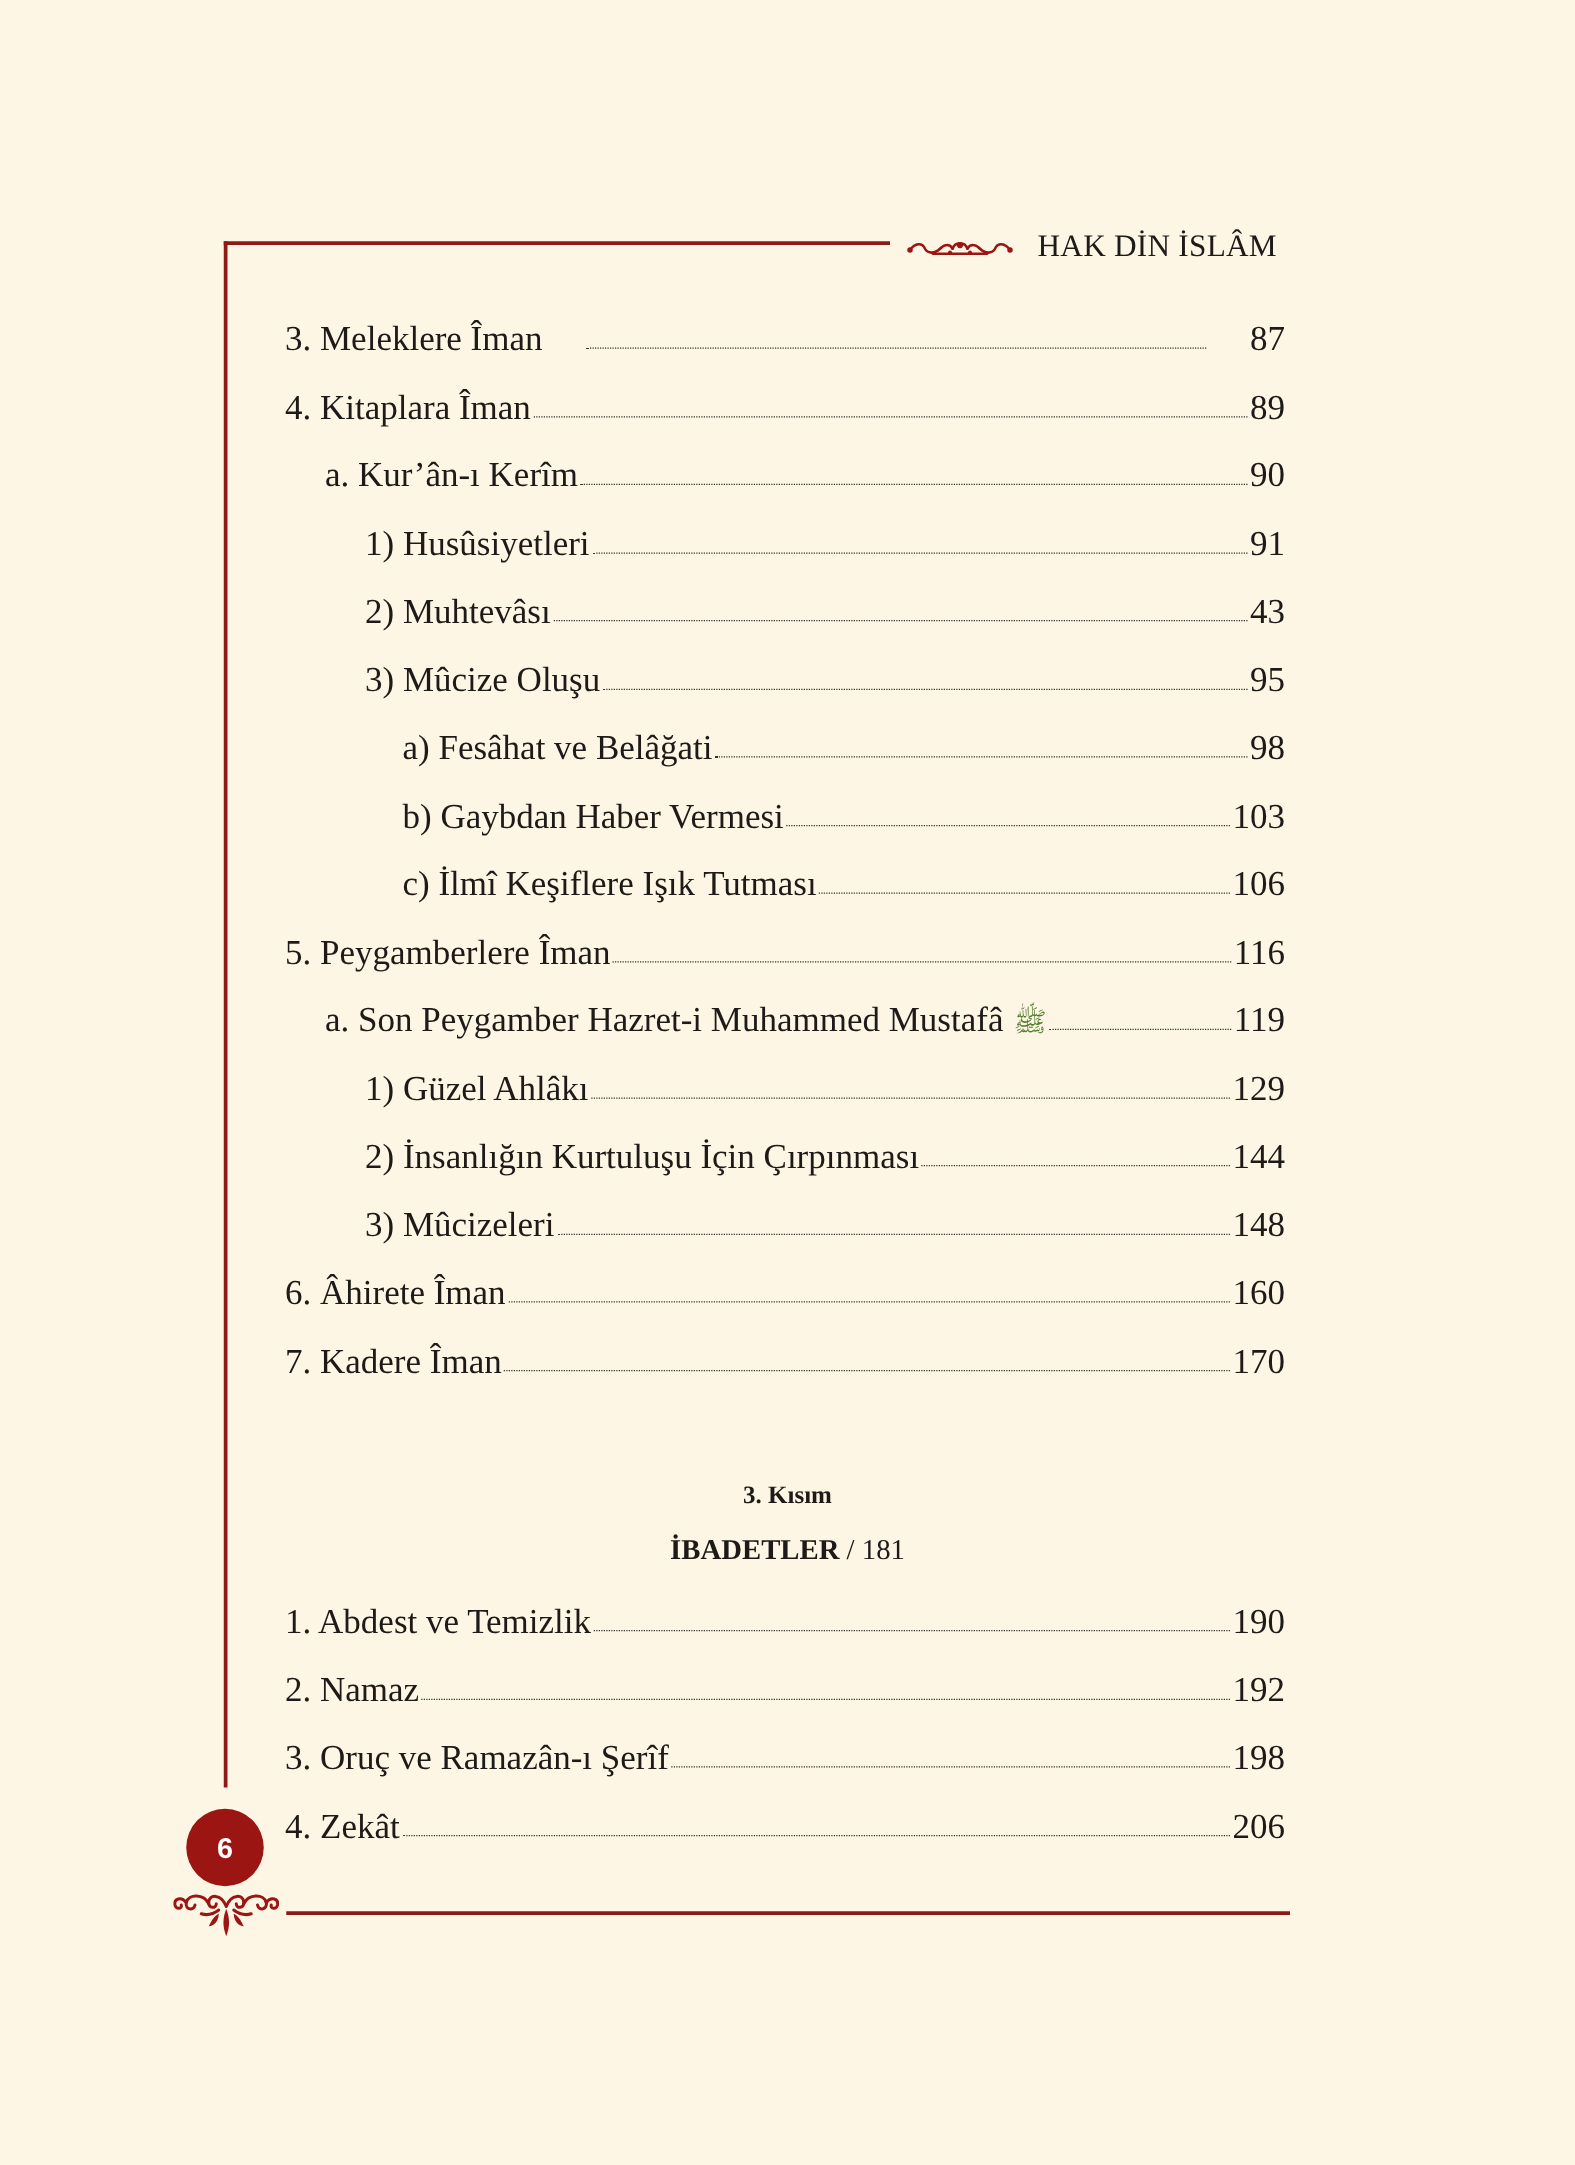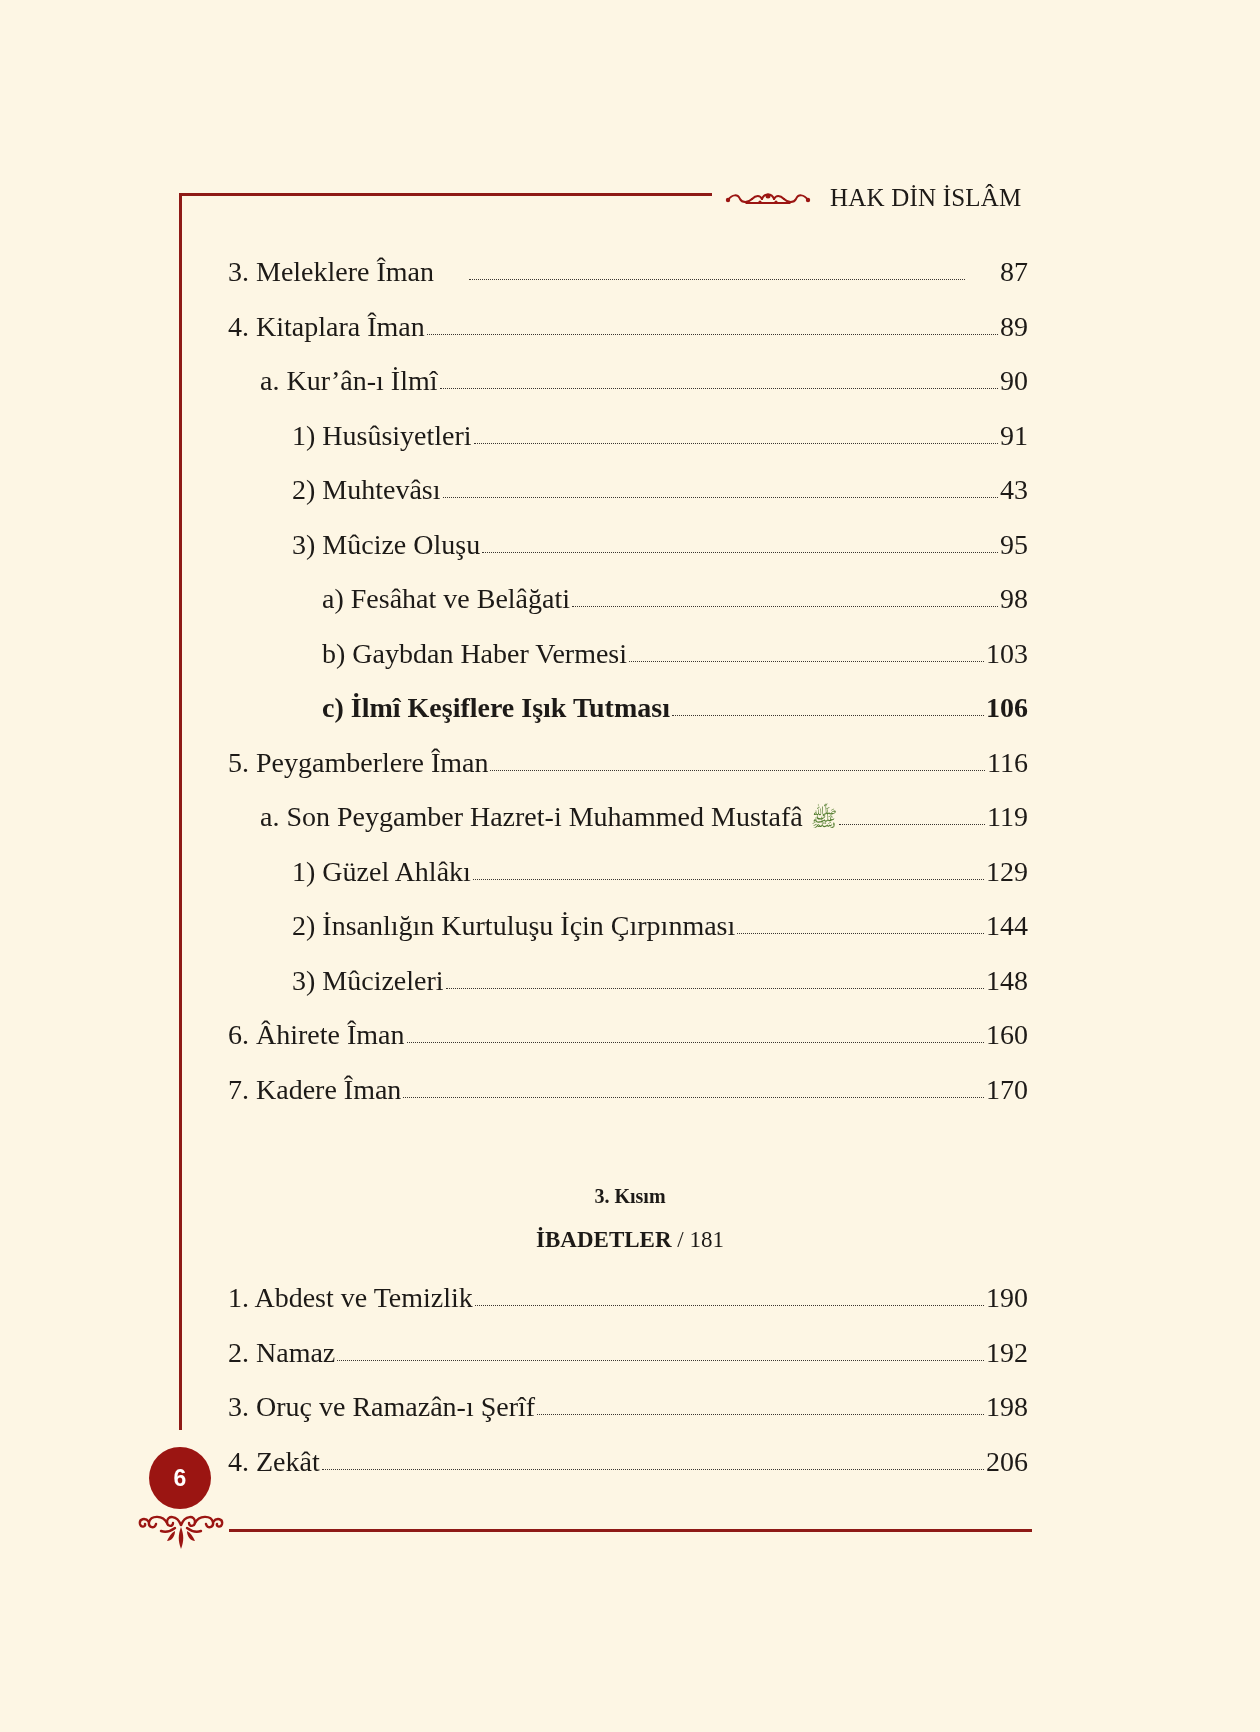--- a/index.html
+++ b/index.html
@@ -83,21 +83,21 @@
     <span class="label">3. Meleklere Îman</span>
     <span class="leader"></span>
     <span class="page">87</span>
   </div>
   <div class="row" style="top:299.5px; left:228px;justify-content:flex-end;">
     <span class="label">4. Kitaplara Îman</span>
     <span class="leader"></span>
     <span class="page">89</span>
   </div>
   <div class="row" style="top:354px; left:260px;">
-    <span class="label">a. Kur’ân-ı İlmî</span>
+    <span class="label">a. Kur’ân-ı Kerîm</span>
     <span class="leader"></span>
     <span class="page">90</span>
   </div>
   <div class="row" style="top:408.5px; left:292px;">
     <span class="label">1) Husûsiyetleri</span>
     <span class="leader"></span>
     <span class="page">91</span>
   </div>
   <div class="row" style="top:463px; left:292px;">
     <span class="label">2) Muhtevâsı</span>
@@ -112,21 +112,21 @@
   <div class="row" style="top:572px; left:322px;">
     <span class="label">a) Fesâhat ve Belâğati</span>
     <span class="leader"></span>
     <span class="page">98</span>
   </div>
   <div class="row" style="top:626.5px; left:322px;">
     <span class="label">b) Gaybdan Haber Vermesi</span>
     <span class="leader"></span>
     <span class="page">103</span>
   </div>
-  <div class="row" style="top:681px; left:322px;font-weight:bold;">
+  <div class="row" style="top:681px; left:322px;">
     <span class="label">c) İlmî Keşiflere Işık Tutması</span>
     <span class="leader"></span>
     <span class="page">106</span>
   </div>
   <div class="row" style="top:735.5px; left:228px;">
     <span class="label">5. Peygamberlere Îman</span>
     <span class="leader"></span>
     <span class="page">116</span>
   </div>
   <div class="row" style="top:790px; left:260px;">

